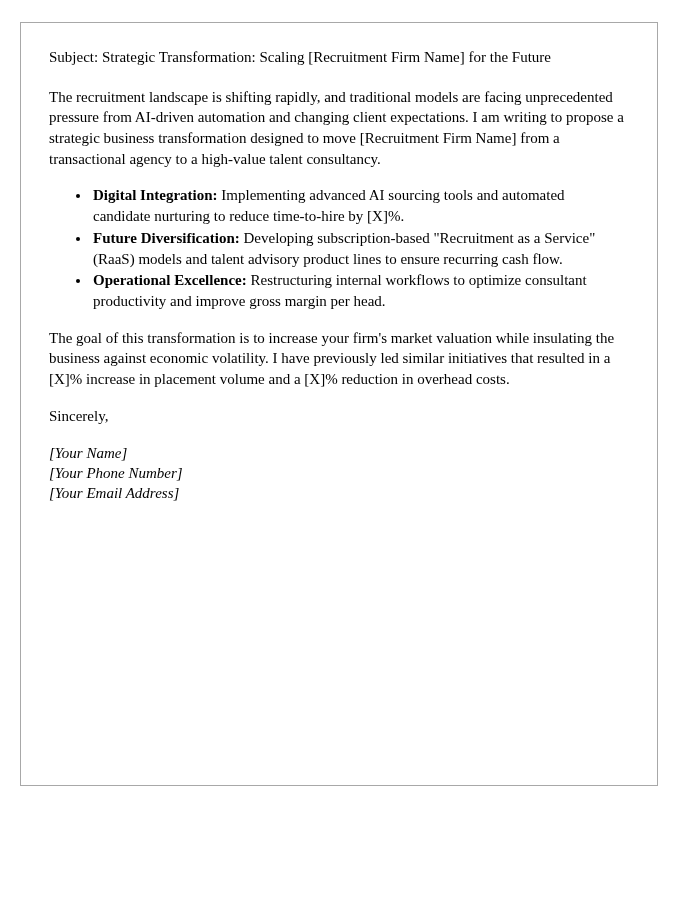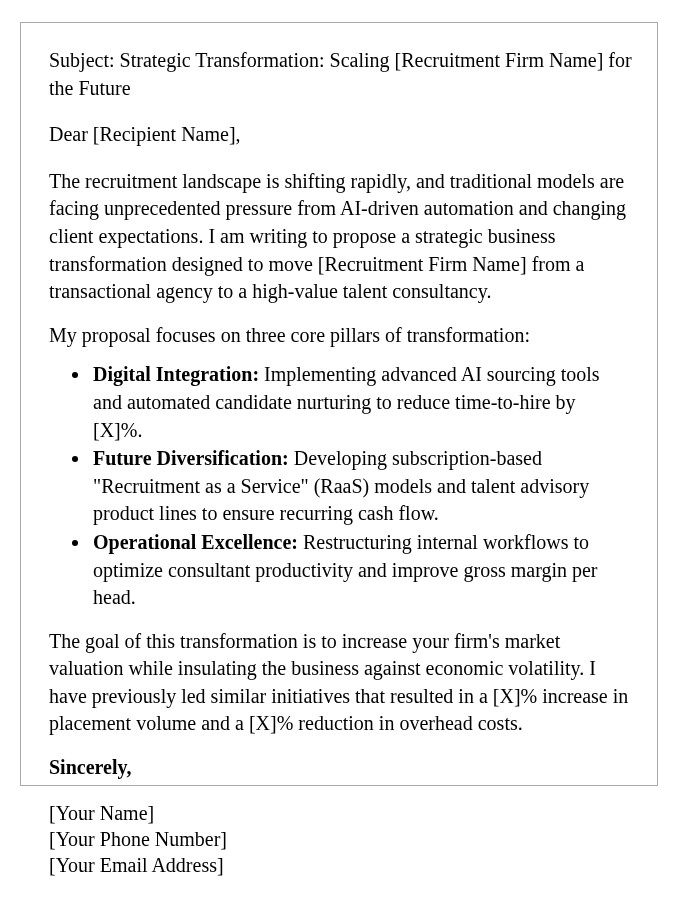--- a/index.html
+++ b/index.html
@@ -21,21 +21,21 @@
     height: 764px;
     border: 1px solid #a8a8a8;
     box-sizing: border-box;
     background: #ffffff;
   }
   .content {
     position: absolute;
     left: 28px;
     top: 24px;
     right: 24px;
-    font-size: 20px;
+    font-size: 15px;
     line-height: 1.38;
   }
   .para {
     margin: 0 0 16px 0;
     text-align: left;
   }
   .para.subject {
     margin-bottom: 19px;
   }
   .para.salutation {
@@ -51,43 +51,41 @@
   }
   ul.pillars li {
     margin: 0 12px 1px 0;
     padding-left: 2px;
   }
   .bold {
     font-weight: bold;
   }
   .signoff {
     margin: 0 0 18px 0;
-    font-weight: bold;
   }
   .block-lines {
     margin: 0;
+    font-style: italic;
   }
   .block-lines div {
     margin: 0;
     line-height: 1.32;
   }
 </style>
 </head>
 <body>
 
 <div class="page">
   <div class="content">
 
     <p class="para subject">Subject: Strategic Transformation: Scaling [Recruitment Firm Name] for the Future</p>
 
-    <p class="para salutation">Dear [Recipient Name],</p>
 
     <p class="para">The recruitment landscape is shifting rapidly, and traditional models are facing unprecedented pressure from AI-driven automation and changing client expectations. I am writing to propose a strategic business transformation designed to move [Recruitment Firm Name] from a transactional agency to a high-value talent consultancy.</p>
 
-    <p class="para pillars-intro">My proposal focuses on three core pillars of transformation:</p>
 
     <ul class="pillars">
       <li>
         <span class="bold">Digital Integration:</span><span> Implementing advanced AI sourcing tools and automated candidate nurturing to reduce time-to-hire by [X]%.</span>
       </li>
       <li>
         <span class="bold">Future Diversification:</span><span> Developing subscription-based "Recruitment as a Service" (RaaS) models and talent advisory product lines to ensure recurring cash flow.</span>
       </li>
       <li>
         <span class="bold">Operational Excellence:</span><span> Restructuring internal workflows to optimize consultant productivity and improve gross margin per head.</span>

